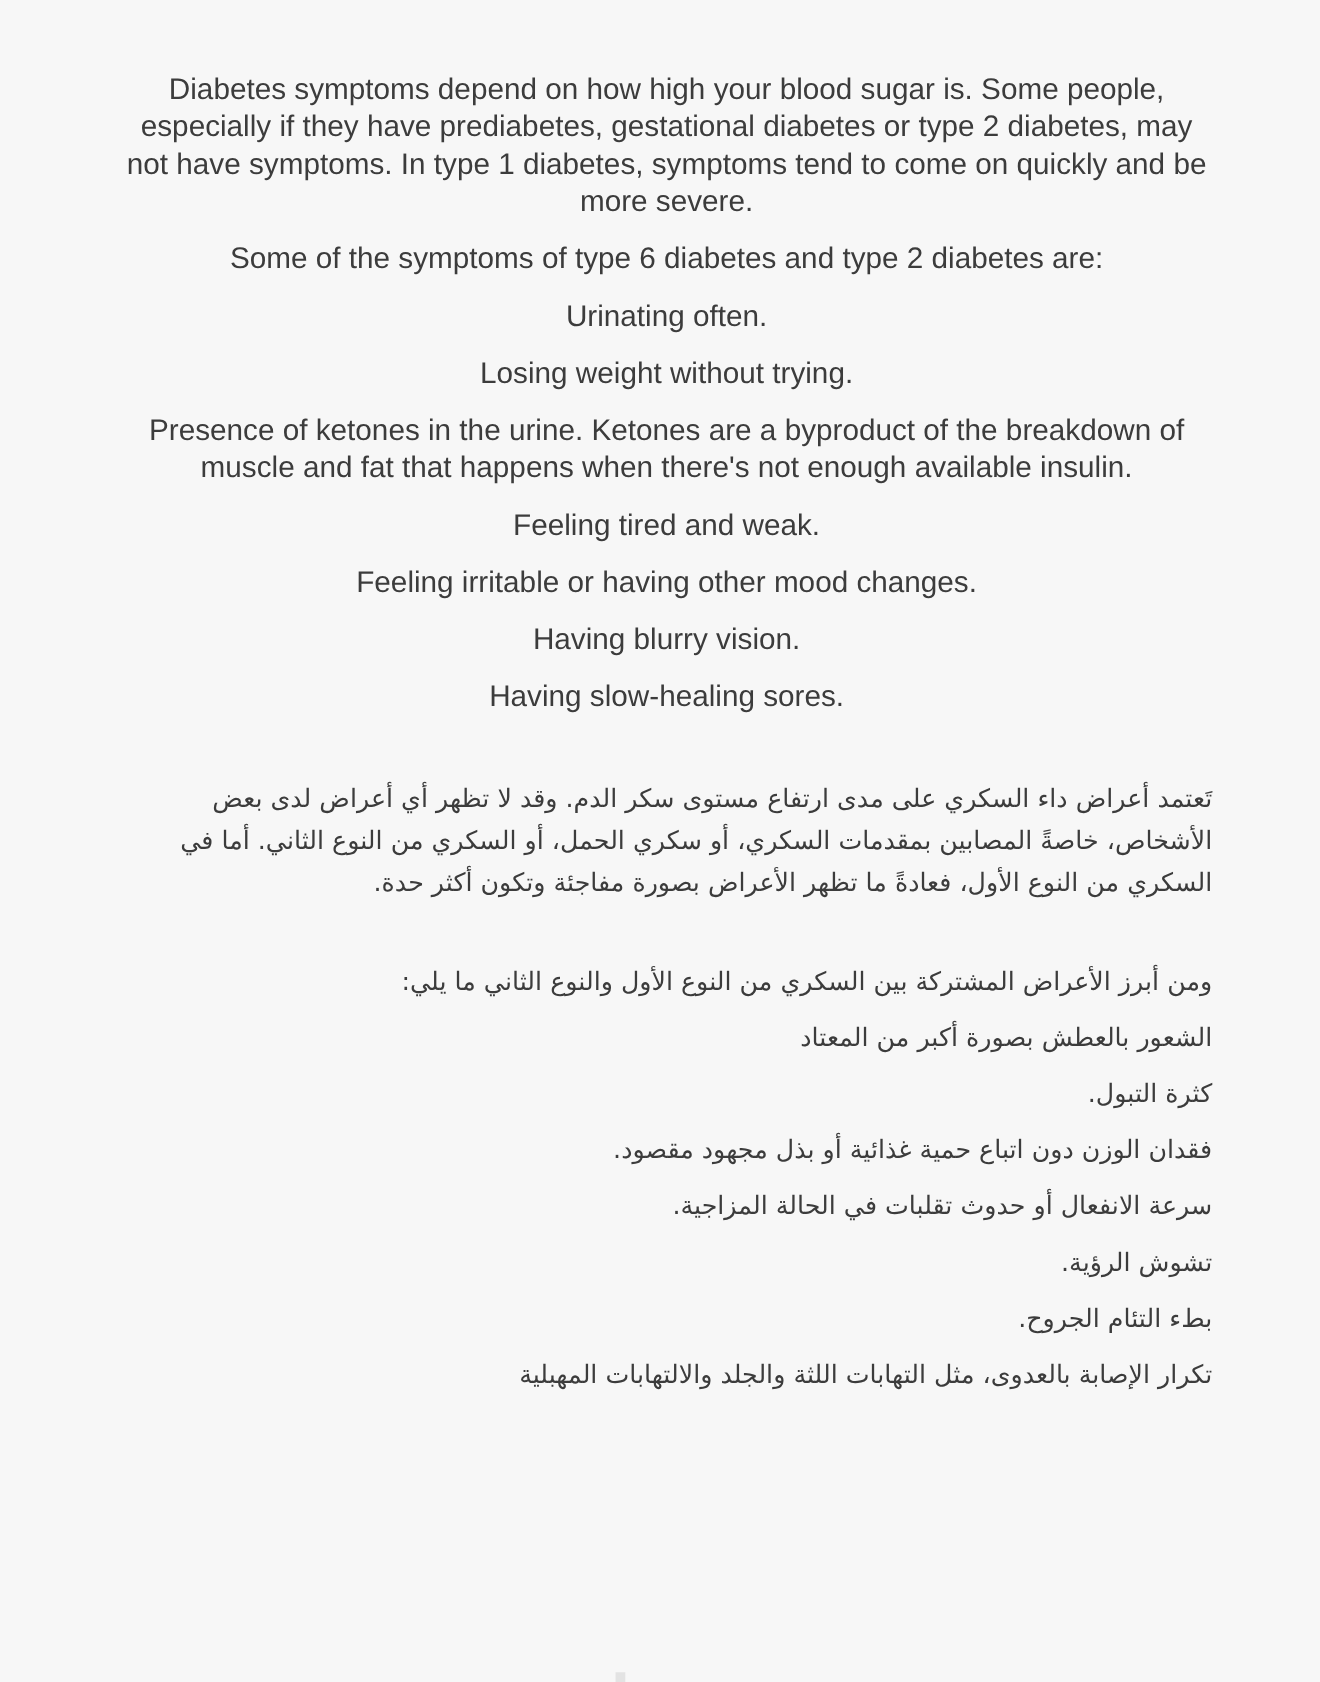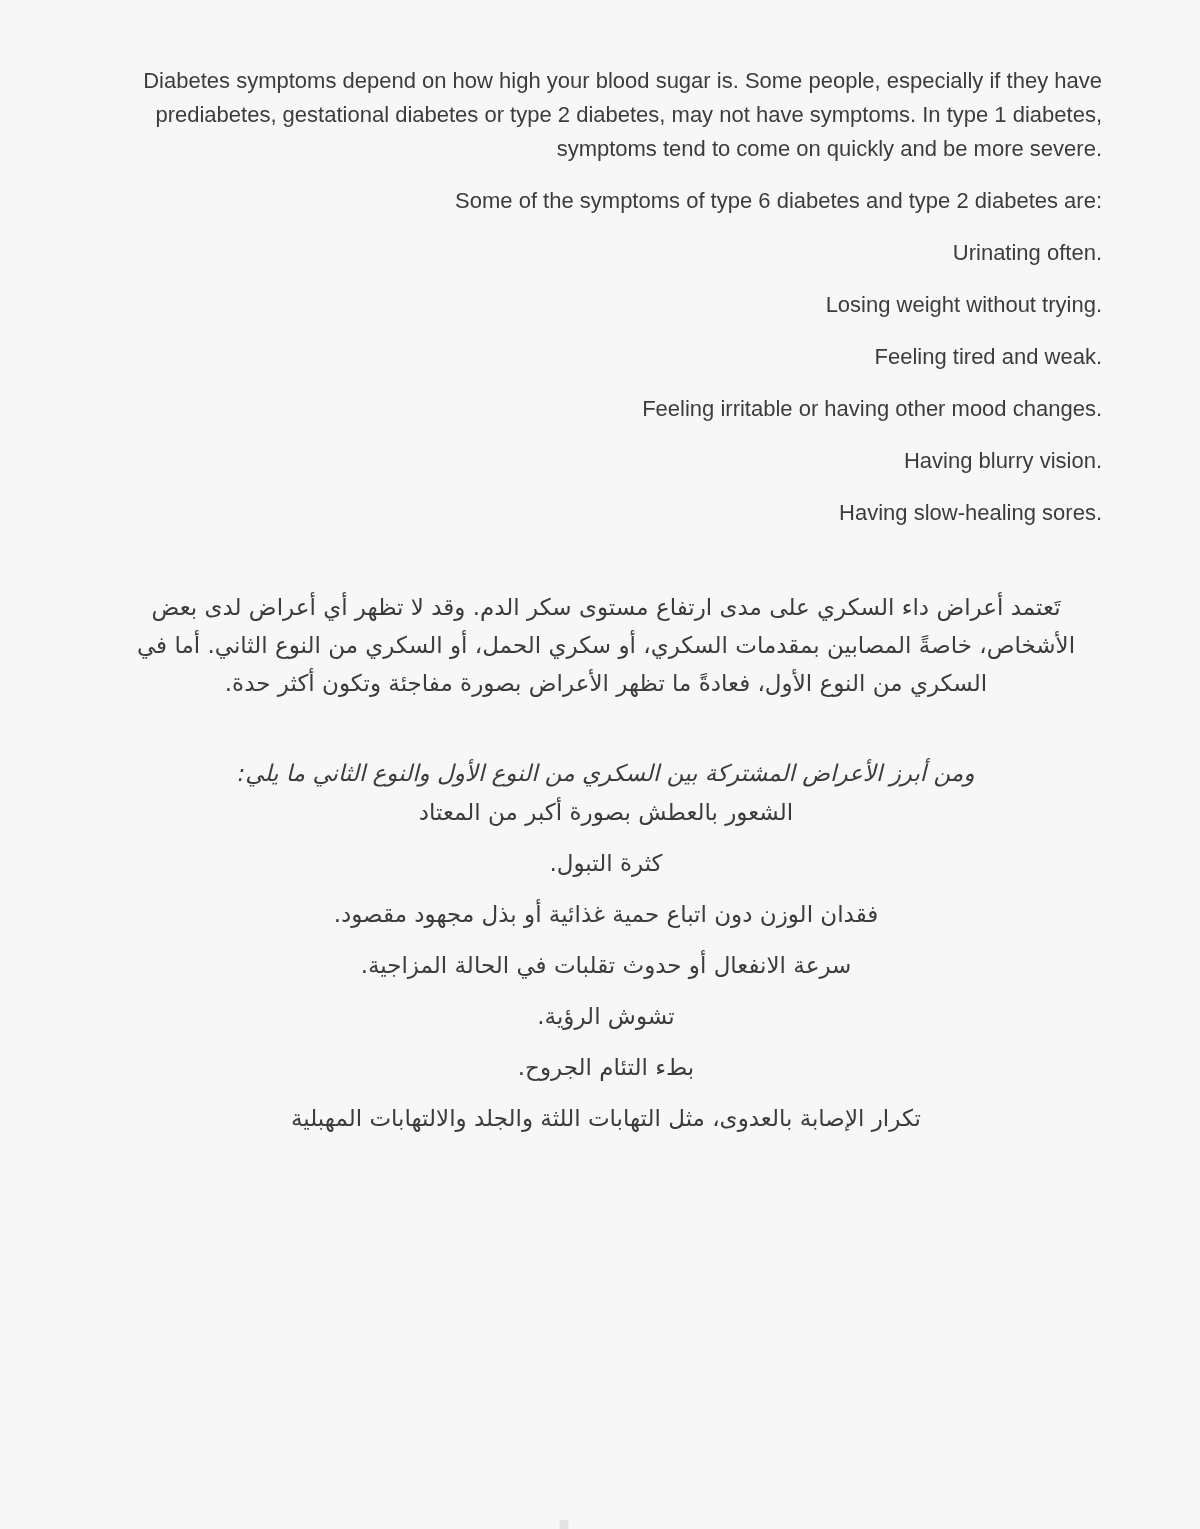--- a/index.html
+++ b/index.html
@@ -16,44 +16,43 @@
     box-sizing: border-box;
   }
   .content {
     position: absolute;
     top: 64px;
     left: 110px;
     width: 992px;
   }
   .en-section p {
     font-family: "Liberation Sans", sans-serif;
-    font-size: 22px;
+    font-size: 27px;
     line-height: 34px;
     color: #3c3c3c;
     margin: 0 0 18px 0;
-    text-align: right;
+    text-align: center;
   }
   .ar-section {
     margin-top: 58px;
     direction: rtl;
-    text-align: center; 
+    text-align: right; 
   }
   .ar-section p {
     font-family: "DejaVu Sans", sans-serif;
     font-size: 23px;
     line-height: 38px;
     color: #3c3c3c;
     margin: 0 0 13px 0;
   }
   .ar-section p.ar-intro {
     margin-bottom: 52px;
   }
   .ar-section p.ar-list-intro {
-    margin-bottom: 1px;
-    font-style: italic;
+    margin-bottom: 13px;
   }
   .watermark {
     position: absolute;
     top: 1512px;
     left: 50%;
     transform: translateX(-50%);
     font-family: "DejaVu Sans", sans-serif;
     font-size: 50px;
     font-weight: bold;
     color: #e3e3e3;
@@ -66,20 +65,21 @@
 <body>
 
 <div class="page">
   <div class="content">
 
     <div class="en-section">
       <p>Diabetes symptoms depend on how high your blood sugar is. Some people, especially if they have prediabetes, gestational diabetes or type 2 diabetes, may not have symptoms. In type 1 diabetes, symptoms tend to come on quickly and be more severe.</p>
       <p>Some of the symptoms of type 6 diabetes and type 2 diabetes are:</p>
       <p>Urinating often.</p>
       <p>Losing weight without trying.</p>
+      <p>Presence of ketones in the urine. Ketones are a byproduct of the breakdown of muscle and fat that happens when there's not enough available insulin.</p>
       <p>Feeling tired and weak.</p>
       <p>Feeling irritable or having other mood changes.</p>
       <p>Having blurry vision.</p>
       <p>Having slow-healing sores.</p>
     </div>
 
     <div class="ar-section" lang="ar">
       <p class="ar-intro">تَعتمد أعراض داء السكري على مدى ارتفاع مستوى سكر الدم. وقد لا تظهر أي أعراض لدى بعض الأشخاص، خاصةً المصابين بمقدمات السكري، أو سكري الحمل، أو السكري من النوع الثاني. أما في السكري من النوع الأول، فعادةً ما تظهر الأعراض بصورة مفاجئة وتكون أكثر حدة.</p>
       <p class="ar-list-intro">ومن أبرز الأعراض المشتركة بين السكري من النوع الأول والنوع الثاني ما يلي:</p>
       <p>الشعور بالعطش بصورة أكبر من المعتاد</p>

